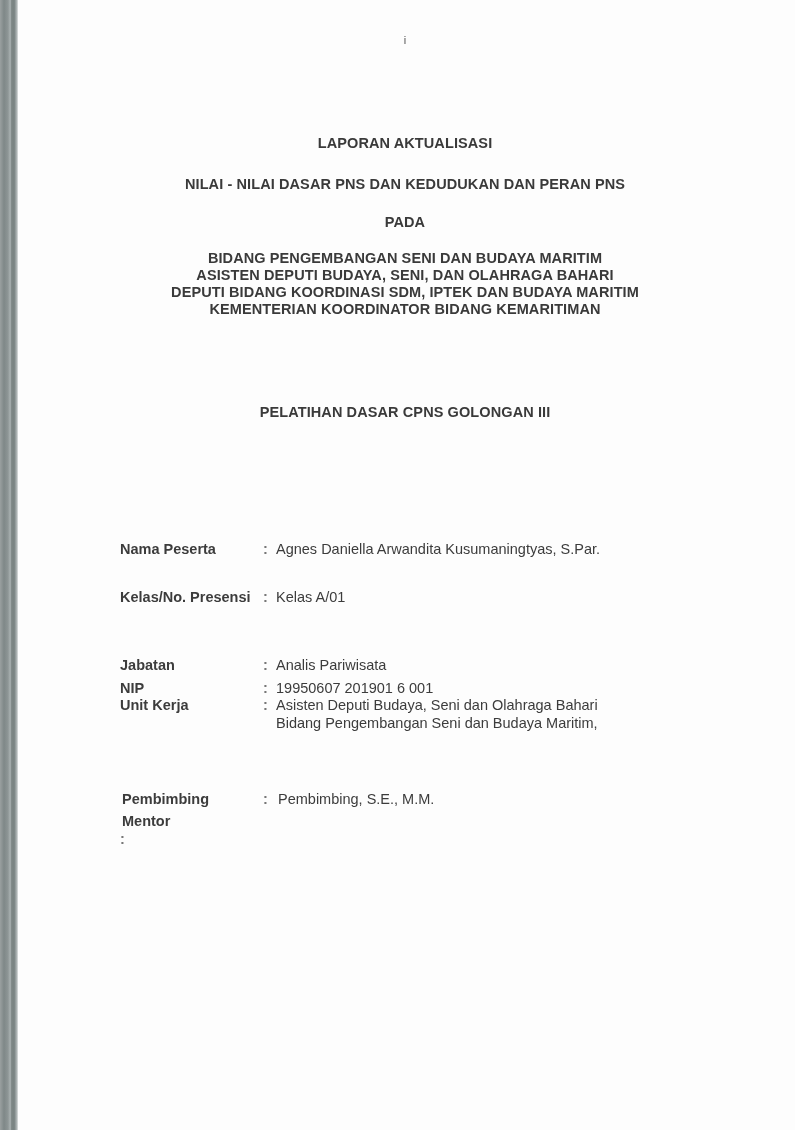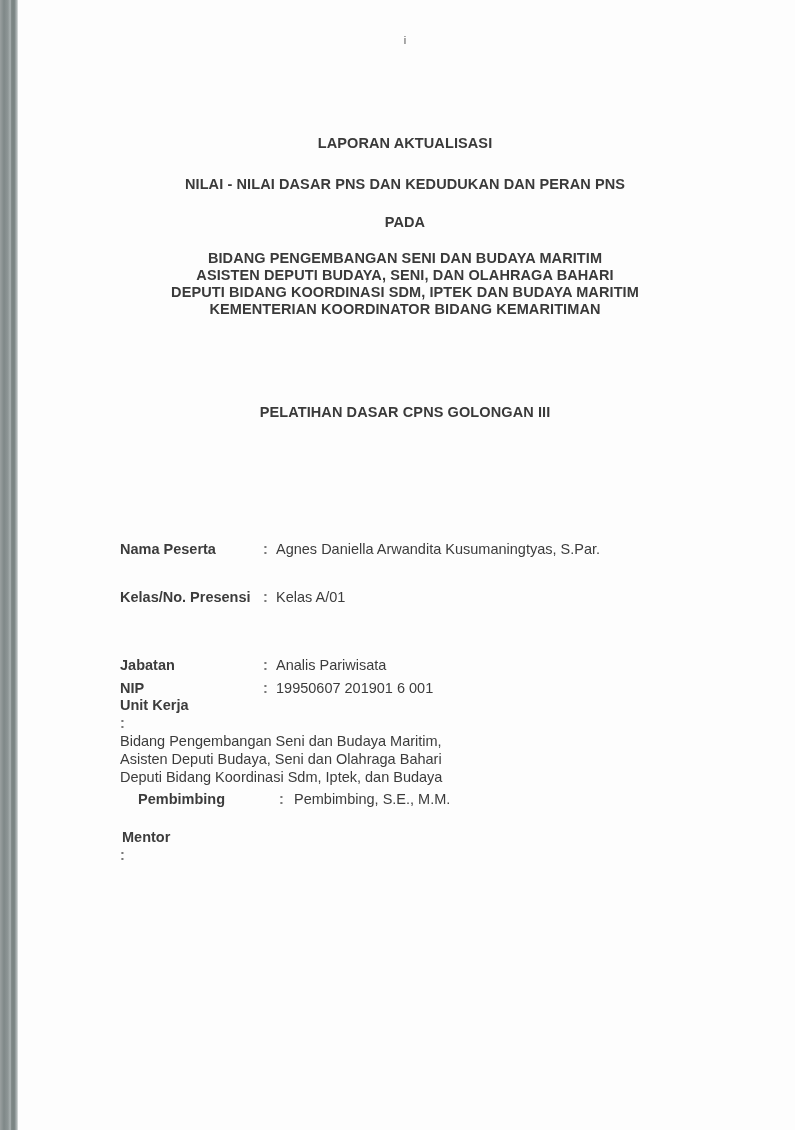--- a/index.html
+++ b/index.html
@@ -77,23 +77,23 @@
     }
     .value {
       width: 400px;
       line-height: 18px;
     }
     .label, .colon { line-height: 18px; font-weight: bold; }
     .r1 { position: absolute; top: 0; }
     .r2 { position: absolute; top: 48px; }
     .r3 { position: absolute; top: 95px; margin-top: 44px; }
     .r4 { position: absolute; top: 116px; }
-    .r5 { position: absolute; top: 156px; flex-direction: column; }
-    .r6 { position: absolute; top: 250px; margin-left: 16px; }
-    .r7 { position: absolute; top: 288px; flex-direction: column; }
+    .r5 { position: absolute; top: 156px; }
+    .r6 { position: absolute; top: 250px; }
+    .r7 { position: absolute; top: 272px; flex-direction: column; }
     .r6 .label, .r7 .label { padding-left: 2px; width: 141px; }
     .r6 .value, .r7 .value { padding-left: 2px; }
     .unit-line { display: block; white-space: nowrap; }
   </style>
 </head>
 <body>
 
 <div class="scan-edge">
   <div class="scan-edge-inner"></div>
 </div>
@@ -129,23 +129,22 @@
   </div>
   <div class="row r4">
     <span class="label">Jabatan</span>
     <span class="colon">:</span>
     <span class="value">Analis Pariwisata</span>
   </div>
   <div class="row r5">
     <span class="label">Unit Kerja</span>
     <span class="colon">:</span>
     <span class="value">
+      <span class="unit-line">Asisten Deputi Budaya, Seni dan Olahraga Bahari</span>
       <span class="unit-line">Bidang Pengembangan Seni dan Budaya Maritim,</span>
-      <span class="unit-line">Asisten Deputi Budaya, Seni dan Olahraga Bahari</span>
-      <span class="unit-line">Deputi Bidang Koordinasi Sdm, Iptek, dan Budaya</span>
     </span>
   </div>
   <div class="row r6">
     <span class="label">Pembimbing</span>
     <span class="colon">:</span>
     <span class="value">Pembimbing, S.E., M.M.</span>
   </div>
   <div class="row r7">
     <span class="label">Mentor</span>
     <span class="colon">:</span>

